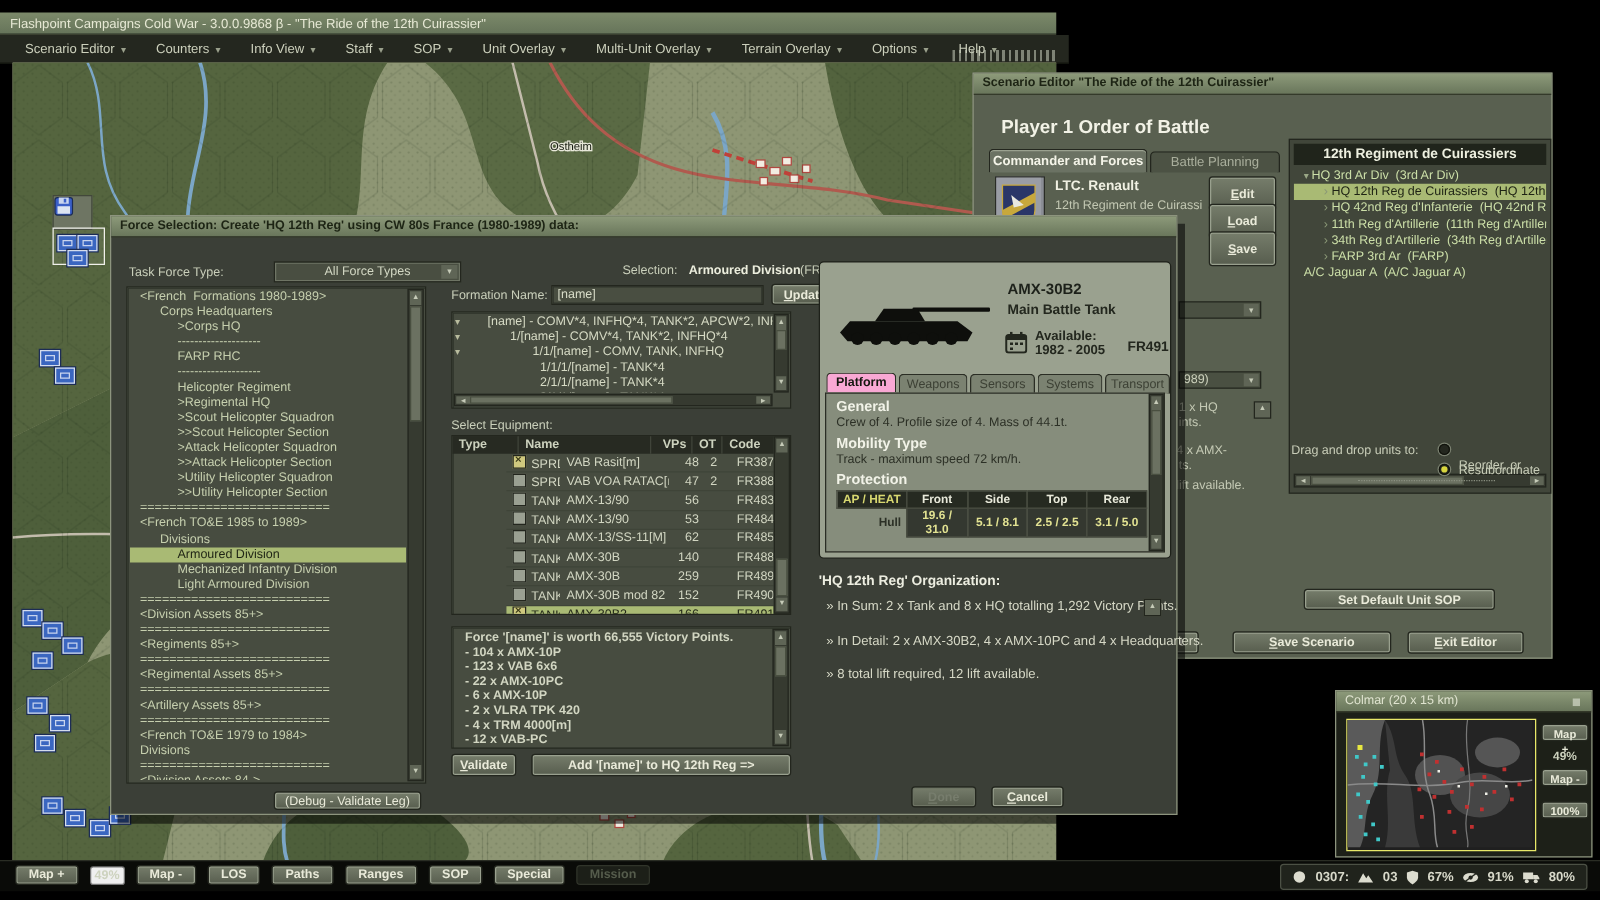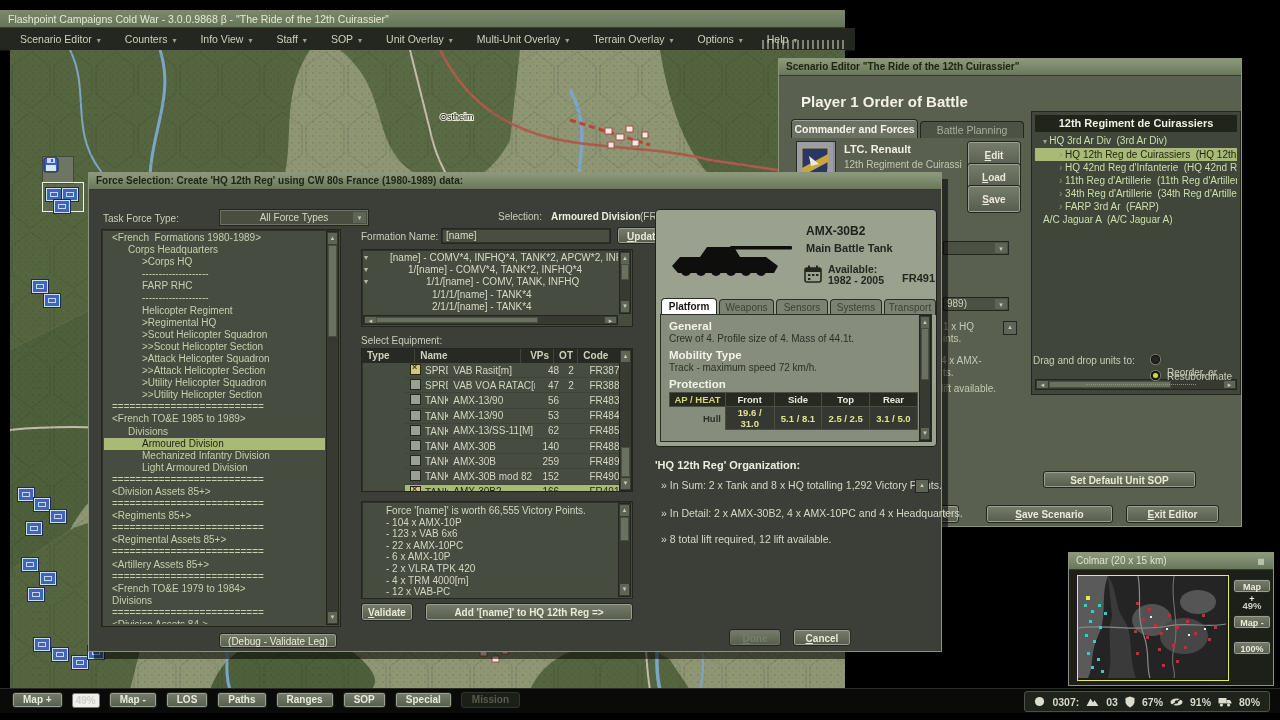--- a/index.html
+++ b/index.html
@@ -104,32 +104,32 @@
   .eq-row{display:flex;height:14.2px;align-items:center;border-bottom:1px solid #3f4438;}
   .eq-row.sel{background:#a9ba74;}
   .eq-row.sel .eq-c{color:#1e2314;}
   .eq-c{color:#d2d6c2;font-size:10px;box-sizing:border-box;padding-left:5px;white-space:nowrap;overflow:hidden;}
   .cb{display:inline-block;width:9px;height:9px;background:#9aa092;border:1px solid #23261e;margin-right:4px;
     vertical-align:-1px;position:relative;}
   .cb.on{background:#cfc87e;}
   .cb.on::after{content:"×";position:absolute;left:1px;top:-3px;color:#3a3a16;font-size:9px;font-weight:bold;}
   .w-type{width:58px;}.w-name{width:118px;}.w-vps{width:36px;text-align:right;padding-right:4px;}
   .w-ot{width:26px;text-align:left;padding-right:4px;}.w-code{width:46px;}
-  .fs-sum{font-size:10px;color:#d2d6c2;line-height:11.6px;white-space:pre;padding-left:22px;}
+  .fs-sum{font-size:10px;color:#d2d6c2;line-height:11.6px;white-space:pre;padding-left:8px;font-weight:bold;}
   
   .card{left:566px;top:36px;width:282px;height:238px;background:#9aa18f;border:1px solid #1e211a;
     border-radius:4px;box-sizing:border-box;}
   .card-name{left:150px;top:14px;color:#1d211a;font-size:12px;font-weight:bold;}
   .card-type{left:150px;top:32px;color:#23271e;font-size:11px;font-weight:bold;}
   .avail-lbl{left:172px;top:54px;color:#23271e;font-size:10.5px;font-weight:bold;line-height:11px;white-space:pre-line;}
   .card-code{left:246px;top:62px;color:#23271e;font-size:11px;font-weight:bold;}
   .cal{left:148px;top:55px;}
   .dtab{position:absolute;height:16px;font-size:10px;text-align:center;line-height:16px;
     border:1px solid #2a2d24;border-bottom:none;border-radius:4px 4px 0 0;box-sizing:border-box;}
-  .dtab.on{background:#ffffff;color:#14170f;font-weight:bold;}
+  .dtab.on{background:#f9a8d4;color:#14170f;font-weight:bold;}
   .dtab.off{background:#7b8271;color:#3c4034;}
   .dbody{position:absolute;left:4px;right:4px;top:104px;bottom:4px;background:#868d7c;border:1px solid #2a2d24;}
   .d-sec{color:#f2f3e8;font-size:11.5px;font-weight:bold;margin:5px 0 1px 8px;}
   .d-txt{color:#2c3026;font-size:10px;margin-left:8px;}
   .prot{margin:2px 0 0 8px;border-collapse:collapse;}
   .prot th,.prot td{border:1px solid #4a4e42;font-size:9.5px;height:13px;padding:0 2px;}
   .prot th{background:#262a21;color:#e8e9da;font-weight:bold;width:47px;}
   .prot th.corner{color:#d8d870;width:54px;}
   .prot td.rl{background:transparent;border-left:none;border-top:none;border-bottom:none;
     color:#2c3026;text-align:right;padding-right:4px;font-weight:bold;width:54px;}

